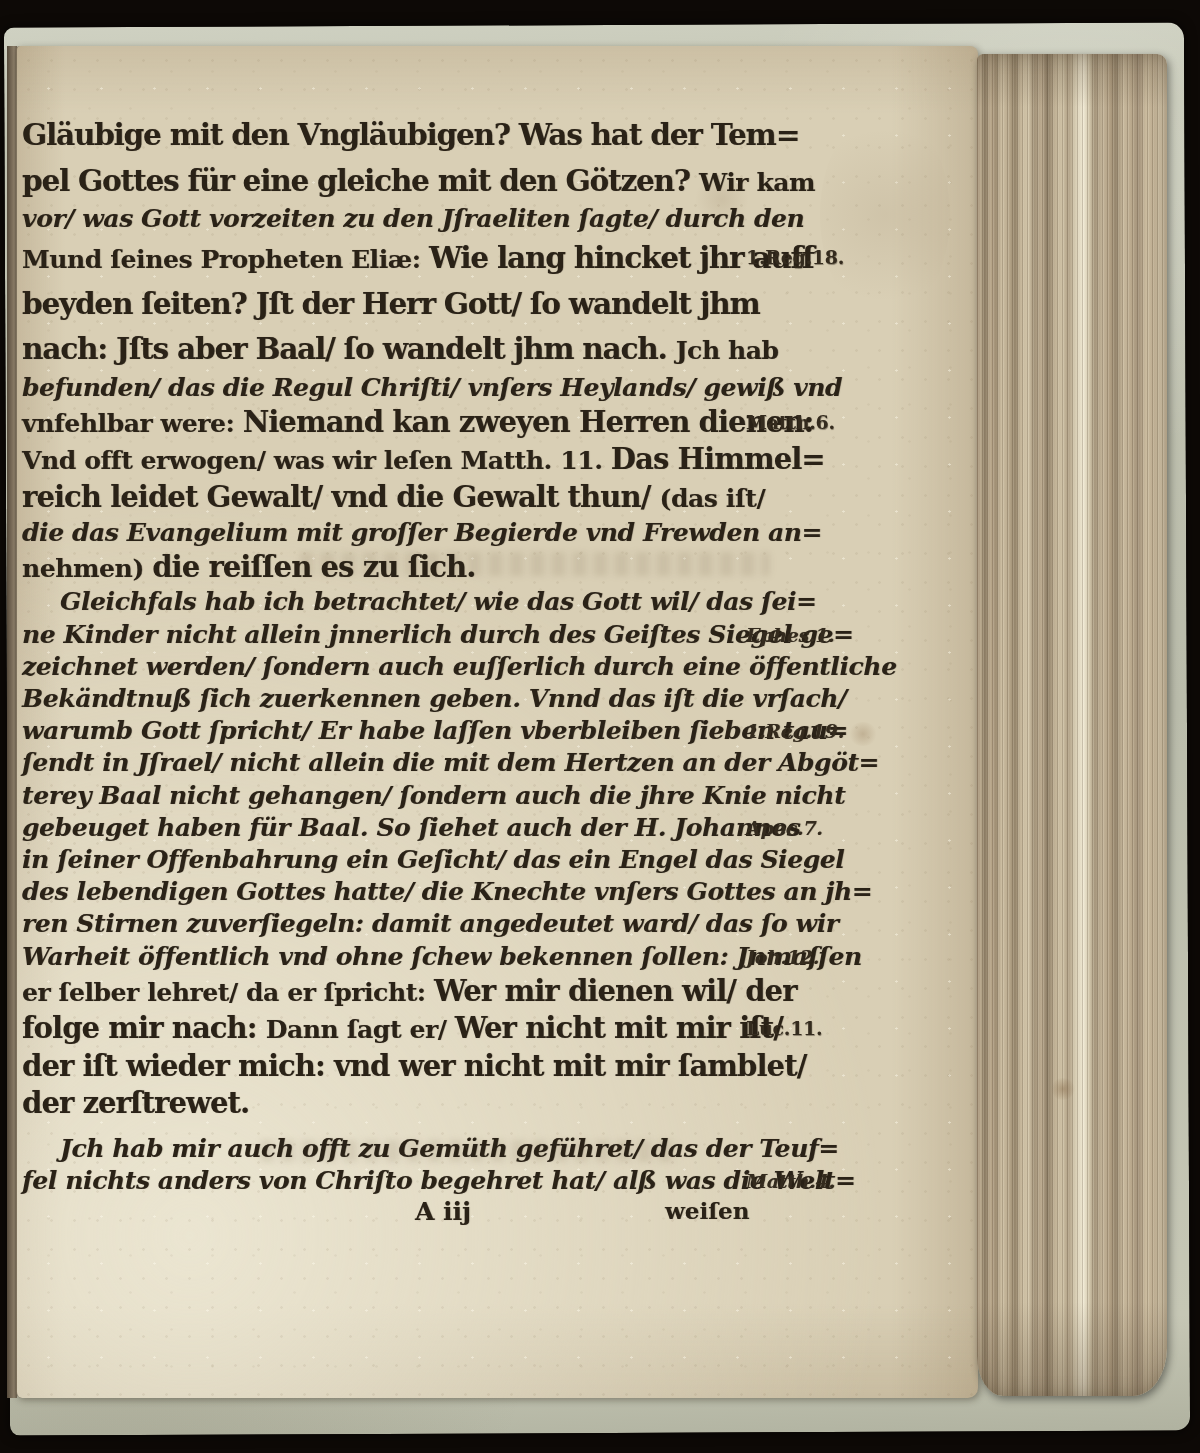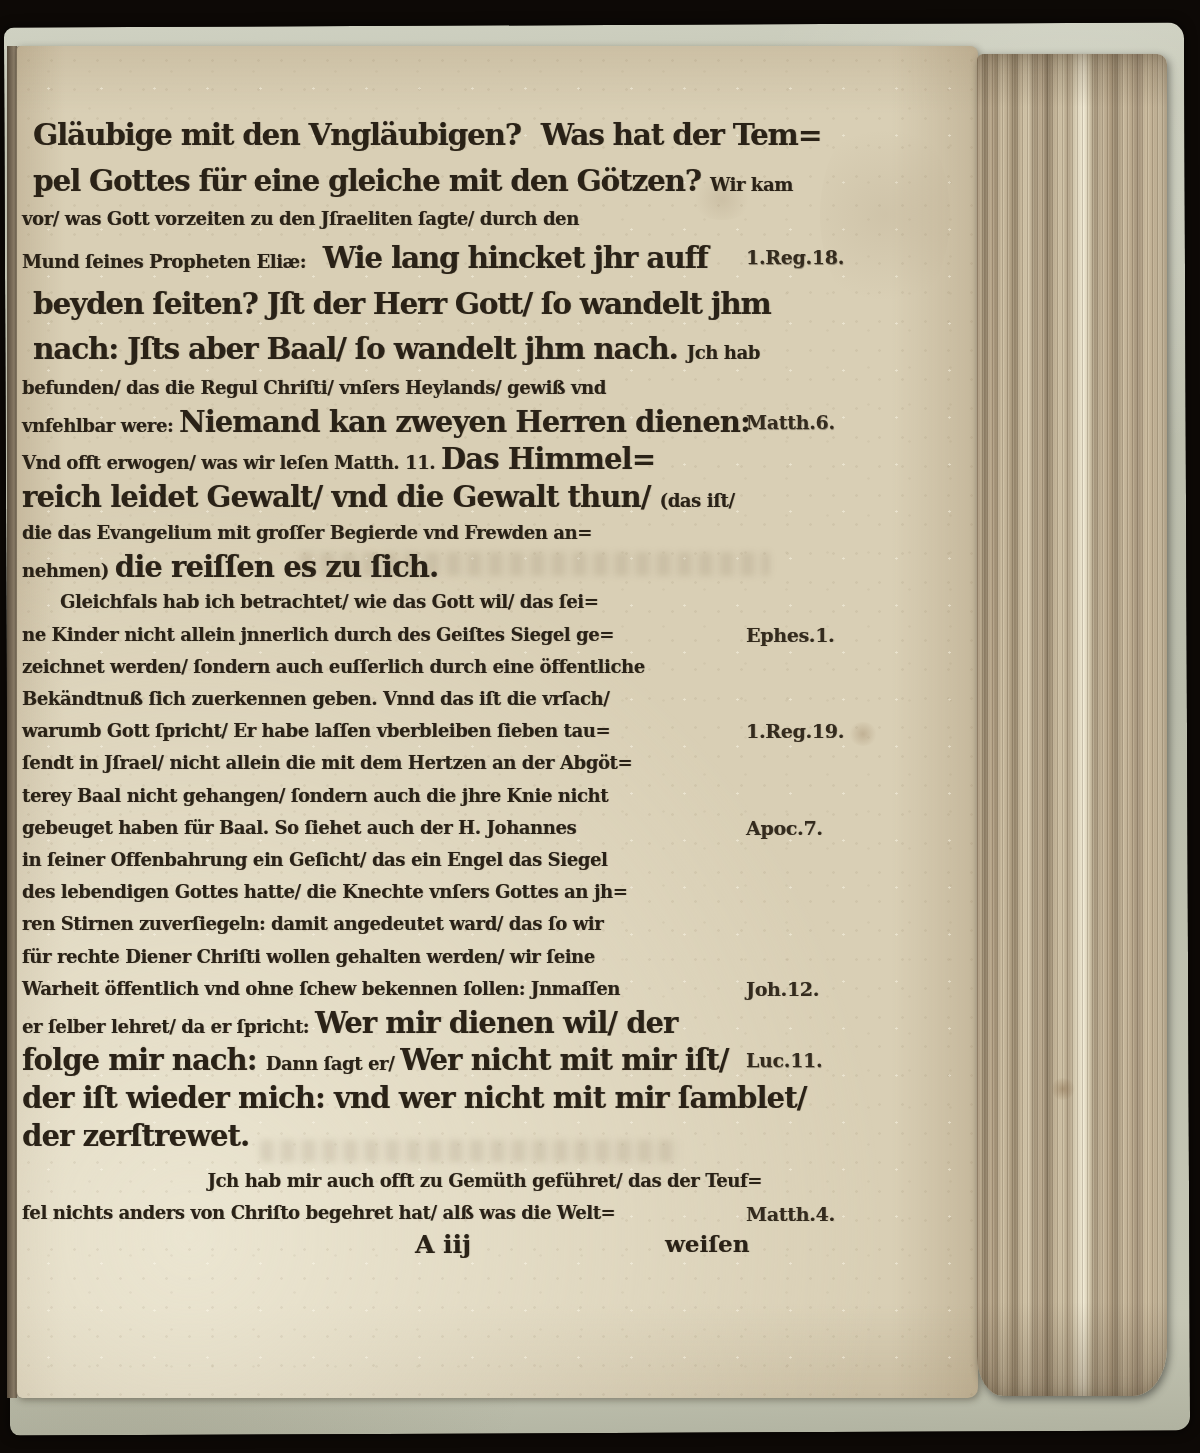--- a/index.html
+++ b/index.html
@@ -83,26 +83,26 @@
   }
   .ghost.g1{left:300px;top:552px;width:470px;height:24px;}
   .ghost.g2{left:260px;top:1140px;width:420px;height:22px;}
   
   .text-block{
     position:absolute;left:22px;top:112px;width:740px;
     color:var(--ink);
   }
   .line{position:relative;white-space:nowrap;font-weight:700;
     text-shadow:0.5px 0.4px 0.7px rgba(42,34,23,0.45);}
-  .l0{height:32.2px;line-height:32.2px;}
+  .l0{height:32.2px;line-height:32.2px;font-style:italic;}
   .l1{height:37.6px;line-height:37.6px;}
   .l2{height:45.5px;line-height:45.5px;}
-  .em0{font-size:18px;letter-spacing:-0.4px;}
+  .em0{font-size:25px;letter-spacing:-0.4px;}
   .em1{font-size:29px;letter-spacing:-0.9px;}
-  .em2{font-size:29.5px;letter-spacing:-1.2px;margin-left:11px;}
+  .em2{font-size:29.5px;letter-spacing:-1.2px;}
   .indent{padding-left:38px;}
   .para{margin-top:10px;text-align:right;}
   .note{
     position:absolute;left:724px;top:50%;transform:translateY(-50%);
     font-size:19px;font-weight:700;letter-spacing:-0.3px;white-space:nowrap;
     color:var(--note-ink);
   }
   .footer-line{position:relative;height:36px;font-weight:700;
     text-shadow:0.5px 0.4px 0.7px rgba(42,34,23,0.45);}
   .sig{position:absolute;left:393px;top:0;font-size:25px;}
@@ -144,21 +144,20 @@
     <div class="line l0"><span class="em0">ne Kinder nicht allein jnnerlich durch des Geiſtes Siegel ge=</span><span class="note">Ephes.1.</span></div>
     <div class="line l0"><span class="em0">zeichnet werden/ ſondern auch euſſerlich durch eine öffentliche</span></div>
     <div class="line l0"><span class="em0">Bekändtnuß ſich zuerkennen geben. Vnnd das iſt die vrſach/</span></div>
     <div class="line l0"><span class="em0">warumb Gott ſpricht/ Er habe laſſen vberbleiben ſieben tau=</span><span class="note">1.Reg.19.</span></div>
     <div class="line l0"><span class="em0">ſendt in Jſrael/ nicht allein die mit dem Hertzen an der Abgöt=</span></div>
     <div class="line l0"><span class="em0">terey Baal nicht gehangen/ ſondern auch die jhre Knie nicht</span></div>
     <div class="line l0"><span class="em0">gebeuget haben für Baal. So ſiehet auch der H. Johannes</span><span class="note">Apoc.7.</span></div>
     <div class="line l0"><span class="em0">in ſeiner Offenbahrung ein Geſicht/ das ein Engel das Siegel</span></div>
     <div class="line l0"><span class="em0">des lebendigen Gottes hatte/ die Knechte vnſers Gottes an jh=</span></div>
     <div class="line l0"><span class="em0">ren Stirnen zuverſiegeln: damit angedeutet ward/ das ſo wir</span></div>
-    <div class="line l0"><span class="em0">für rechte Diener Chriſti wollen gehalten werden/ wir ſeine</span></div>
     <div class="line l0"><span class="em0">Warheit öffentlich vnd ohne ſchew bekennen ſollen: Jnmaſſen</span><span class="note">Joh.12.</span></div>
     <div class="line l1"><span class="em0">er ſelber lehret/ da er ſpricht: </span><span class="em1">Wer mir dienen wil/ der</span></div>
     <div class="line l1"><span class="em1">folge mir nach: </span><span class="em0">Dann ſagt er/ </span><span class="em1">Wer nicht mit mir iſt/</span><span class="note">Luc.11.</span></div>
     <div class="line l1"><span class="em1">der iſt wieder mich: vnd wer nicht mit mir ſamblet/</span></div>
     <div class="line l1"><span class="em1">der zerſtrewet.</span></div>
     <div class="line l0 indent para"><span class="em0">Jch hab mir auch offt zu Gemüth geführet/ das der Teuf=</span></div>
     <div class="line l0"><span class="em0">fel nichts anders von Chriſto begehret hat/ alß was die Welt=</span><span class="note">Matth.4.</span></div>
     <div class="footer-line">
       <span class="sig">A iij</span>
       <span class="catch">weiſen</span>

